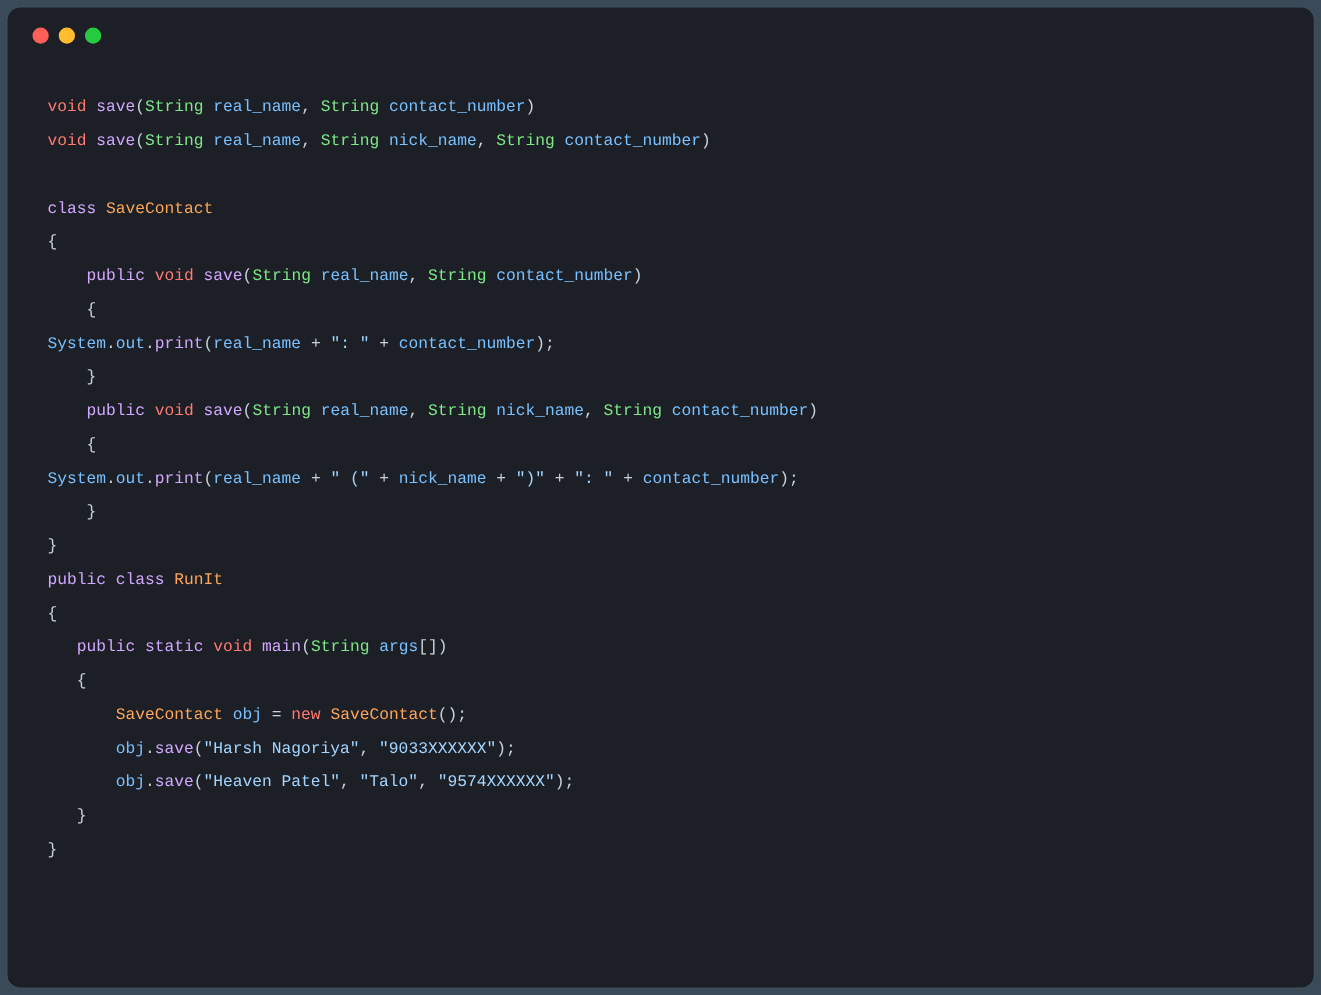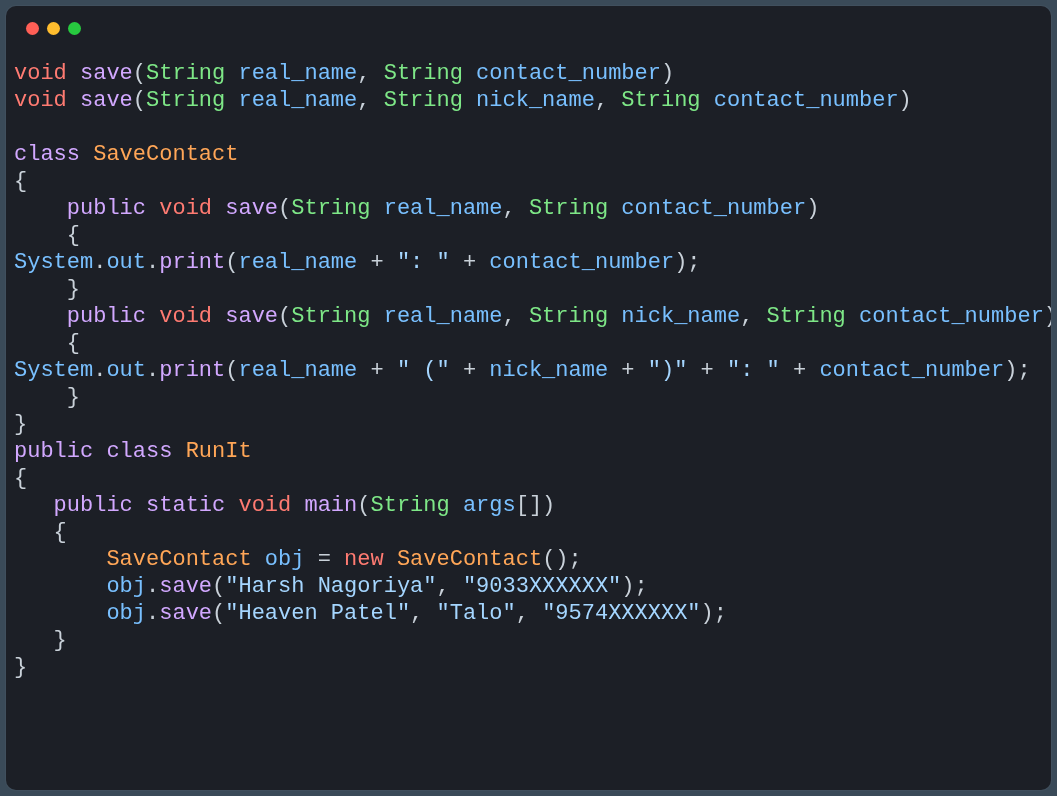--- a/index.html
+++ b/index.html
@@ -31,23 +31,23 @@
   }
   .btn {
     width: 13px;
     height: 13px;
     border-radius: 50%;
   }
   .btn.red    { background: #ff5f56; }
   .btn.yellow { background: #ffbd2e; }
   .btn.green  { background: #27c93f; }
   pre.code {
-    margin: 0;
-    padding: 10px 20px 20px 8px;
-    font-size: 22px;
+    margin: 12px;
+    padding: 10px 20px 20px 20px;
+    font-size: 13px;
     line-height: 27px;
     color: #c9d1d9;
     white-space: pre;
     font-family: inherit;
   }
   .kw-void   { color: #ff7b72; }       
   .kw-type   { color: #7ee787; }       
   .kw-mod    { color: #d2a8ff; }       
   .fn        { color: #d2a8ff; }       
   .cls       { color: #ffa657; }       

